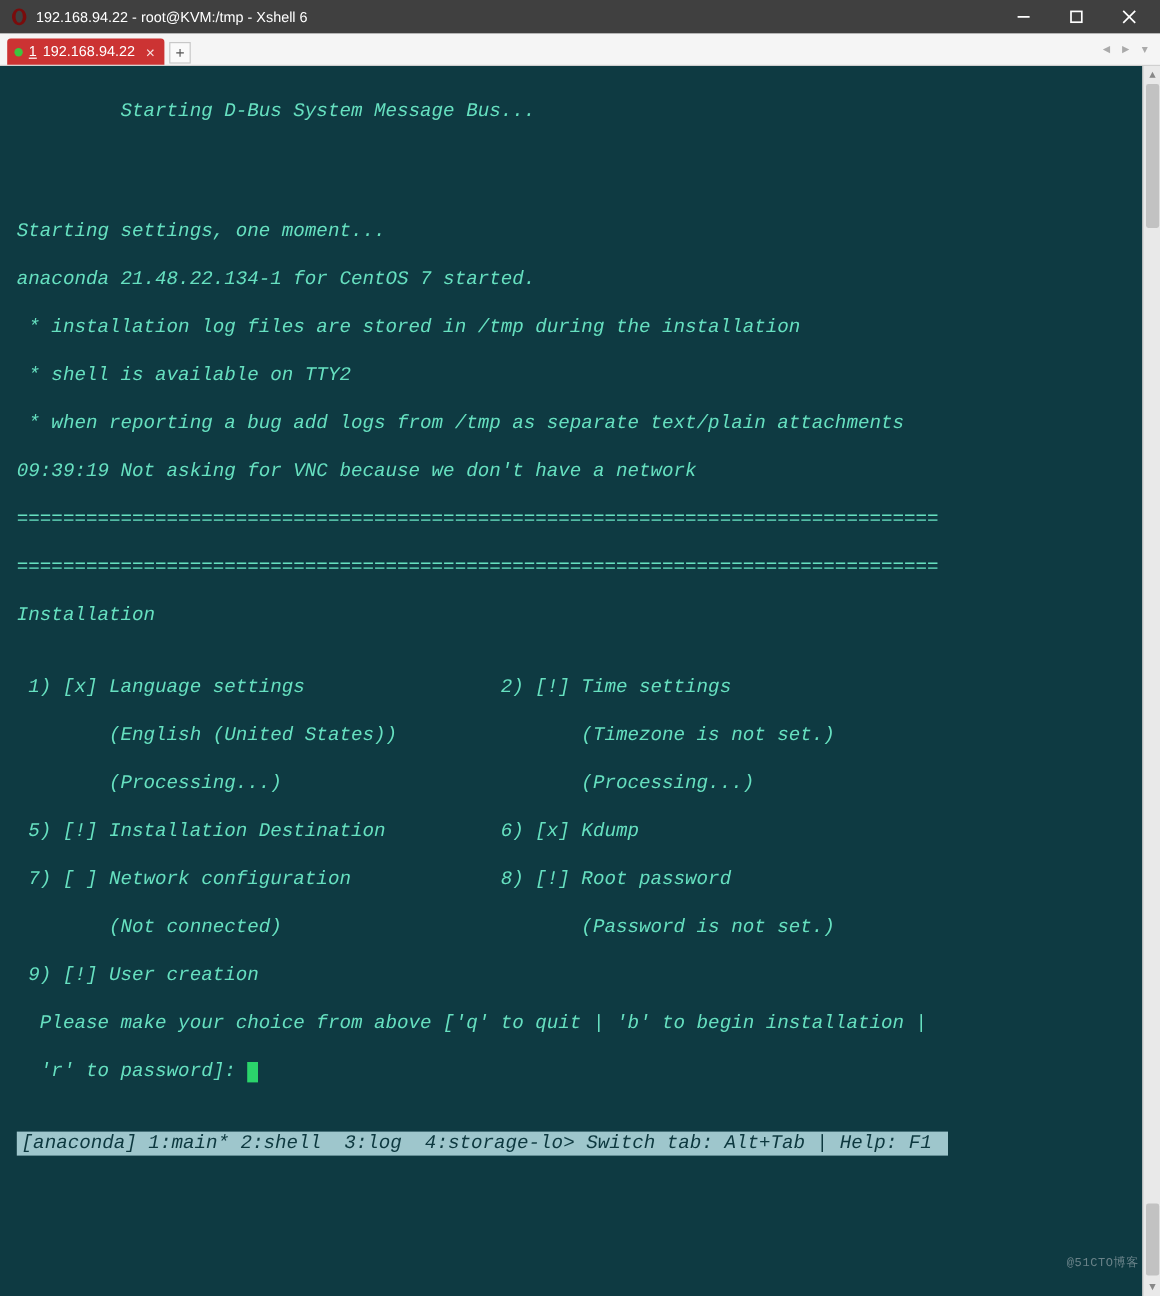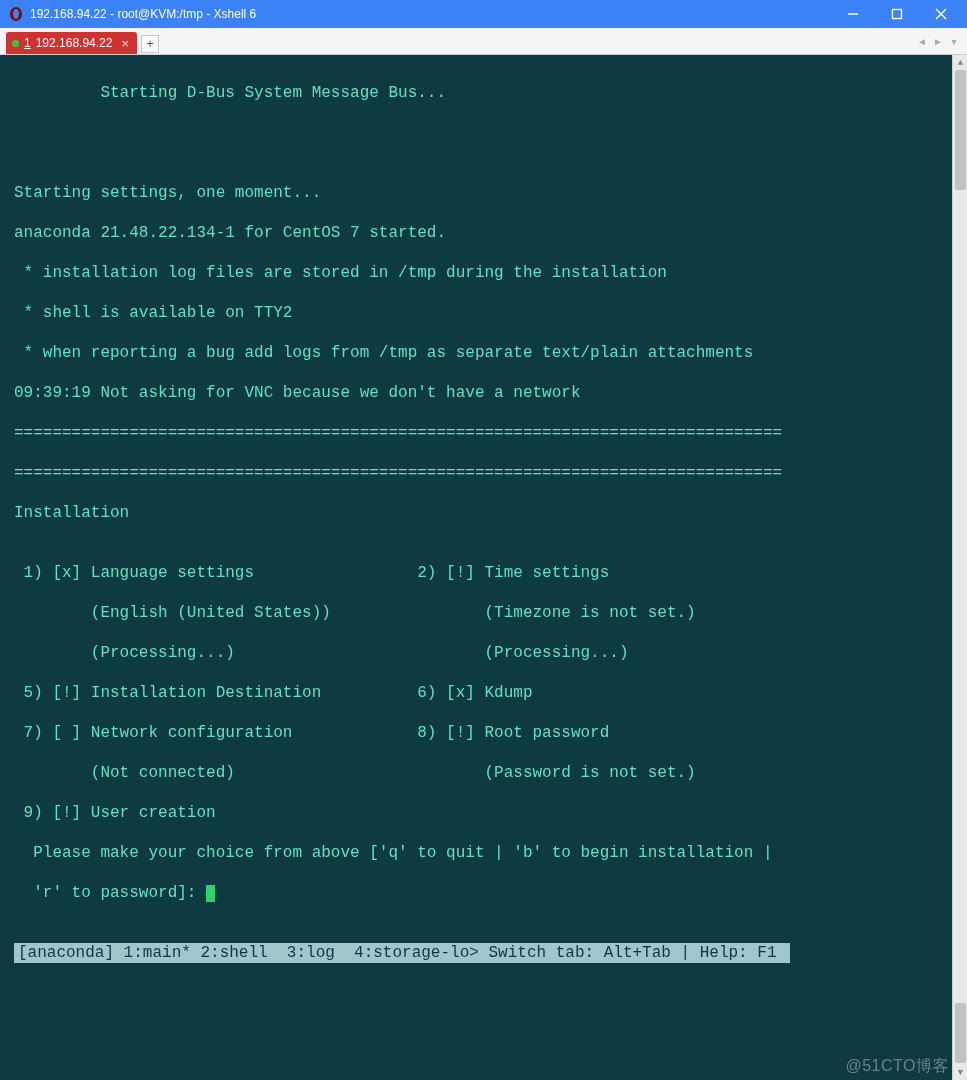--- a/index.html
+++ b/index.html
@@ -5,21 +5,21 @@
     * { margin: 0; padding: 0; box-sizing: border-box; }
     body {
       font-family: "Microsoft YaHei", "Segoe UI", sans-serif;
       background: #fff;
       width: 967px;
       height: 1080px;
       overflow: hidden;
       position: relative;
     }
     .titlebar {
-      background: #3b82f6;
+      background: #404040;
       height: 28px;
       display: flex;
       align-items: center;
       color: #fff;
       font-size: 12px;
       padding: 0 4px;
     }
     .titlebar .logo {
       width: 16px; height: 16px;
       margin: 0 6px 0 4px;
@@ -88,21 +88,21 @@
       color: #66e0c0;
       font-family: "Courier New", "Consolas", monospace;
       font-size: 16px;
       line-height: 20px;
       height: calc(1080px - 28px - 27px);
       padding: 8px 0 8px 14px;
       white-space: pre;
       position: relative;
       overflow: hidden;
     }
-    .terminal .line { white-space: pre; }
+    .terminal .line { white-space: pre; font-style: italic; }
     .terminal .cursor {
       display: inline-block;
       width: 9px; height: 17px;
       background: #2bd46b;
       vertical-align: text-bottom;
     }
     .terminal .statusline {
       background: #9ec6cc;
       color: #0d383f;
       padding: 0 4px;
@@ -131,24 +131,24 @@
     }
     .crest {
       position: absolute;
       right: 3px;
       top: 164px;
       width: 28px; height: 28px;
     }
     .watermark {
       position: absolute;
       right: 18px;
-      bottom: 4px;
-      font-size: 16px;
+      bottom: 16px;
+      font-size: 10px;
       color: rgba(180,190,195,.55);
-      font-family: Liberation Sans, sans-serif;
+      font-family: Liberation Mono, monospace;
       letter-spacing: .5px;
     }
   </style>
 </head>
 <body>
 
 <div class="titlebar">
   <span class="logo">
     <svg viewBox="0 0 16 16">
         <path d="M8 1 C4 1 2 5 2 8 c0 3 2 7 6 7 c4 0 6-4 6-7 C14 5 12 1 8 1 Z M8 3 c2 0 3 2 3 5 c0 2-1 5-3 5 c-2 0-3-3-3-5 C5 5 6 3 8 3" fill="#7a0c0c"></path>

